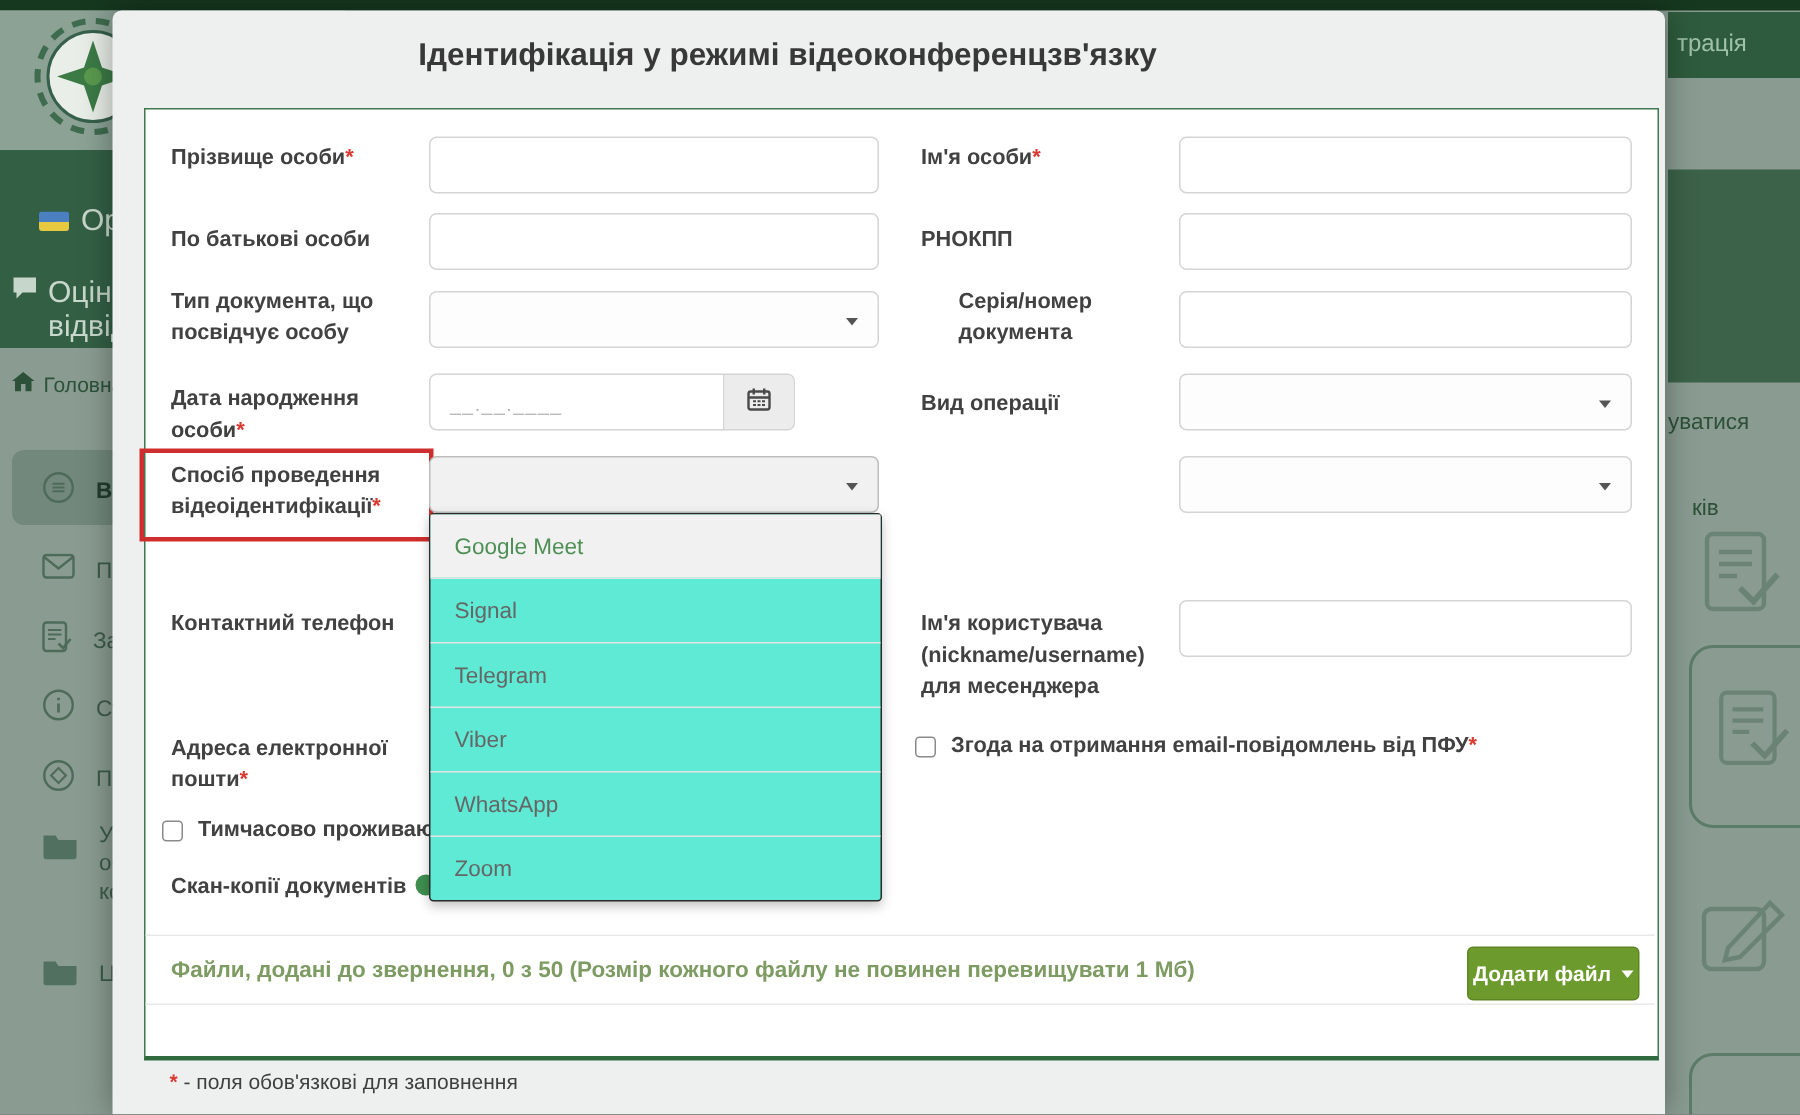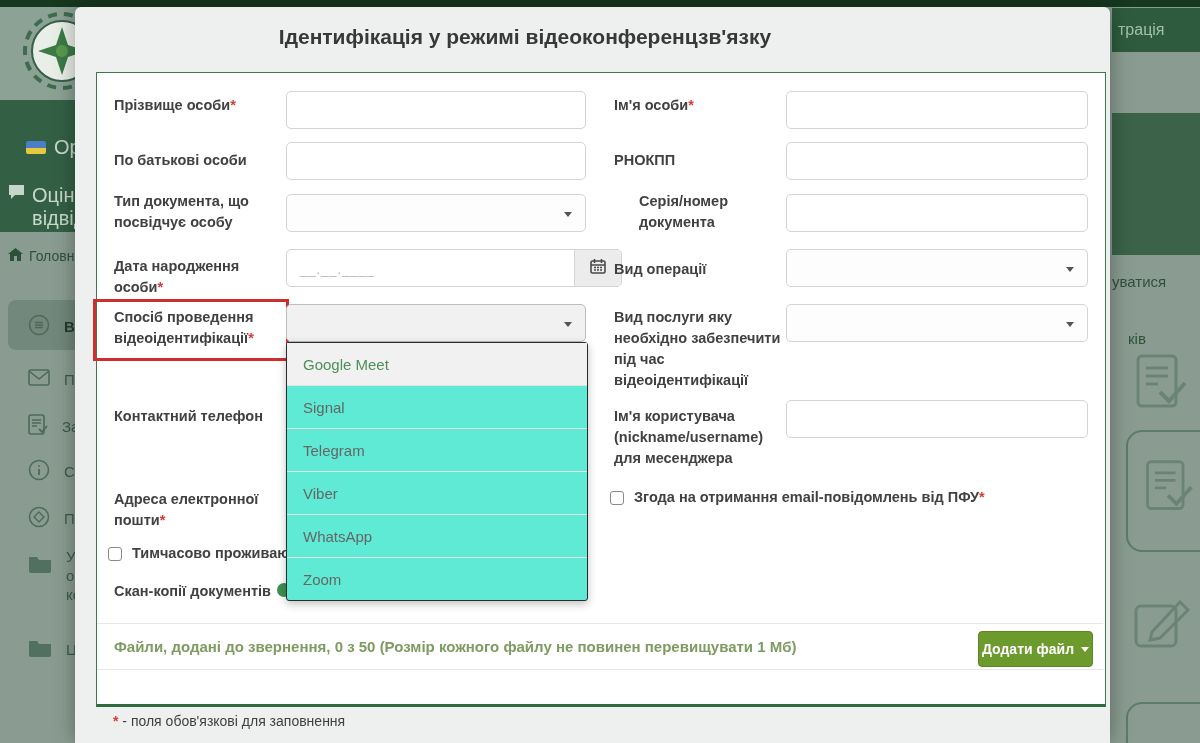--- a/index.html
+++ b/index.html
@@ -230,21 +230,21 @@
       <div class="abs lbl" style="left:17px;top:118px;width:165px;">Тип документа, що посвідчує особу</div>
       <div class="abs sel" style="left:189px;top:121px;width:300px;">
         <span class="caret"></span>
       </div>
       <div class="abs lbl" style="left:542px;top:118px;width:168px;">Серія/номер документа</div>
       <div class="abs inp" style="left:689px;top:121px;width:302px;"></div>
 
       <div class="abs lbl" style="left:17px;top:183px;width:165px;">
         <span>Дата народження особи</span><span class="req">*</span>
       </div>
-      <div class="abs inp" style="left:189px;top:176px;width:336px;">
+      <div class="abs inp" style="left:189px;top:176px;width:244px;">
         <span class="date-ph">__.__.____</span>
         <span class="date-addon">
           <span>
             <svg width="16" height="16" viewBox="0 0 16 16">
                 <rect x="1" y="3" width="14" height="12" rx="1.5" fill="none" stroke="#4a4a4a" stroke-width="1.6"></rect>
                 <path d="M4.5 1v4M11.5 1v4M1 7h14" stroke="#4a4a4a" stroke-width="1.6"></path>
                 <path d="M4 9.5h2M7 9.5h2M10 9.5h2M4 12h2M7 12h2M10 12h2" stroke="#4a4a4a" stroke-width="1.4"></path>
               </svg>
           </span>
         </span>
@@ -254,21 +254,20 @@
         <span class="caret"></span>
       </div>
 
       <div class="abs hl-box"></div>
       <div class="abs lbl" style="left:17px;top:234px;width:160px;">
         <span>Спосіб проведення відеоідентифікації</span><span class="req">*</span>
       </div>
       <div class="abs sel sel-gray" style="left:189px;top:231px;width:300px;">
         <span class="caret"></span>
       </div>
-      <div class="abs lbl" style="left:517px;top:234px;width:168px;">Вид послуги яку необхідно забезпечити під час відеоідентифікації</div>
       <div class="abs sel" style="left:689px;top:231px;width:302px;">
         <span class="caret"></span>
       </div>
 
       <div class="abs lbl" style="left:17px;top:333px;width:165px;">Контактний телефон</div>
       <div class="abs inp" style="left:189px;top:327px;width:300px;z-index:1;"></div>
       <div class="abs lbl" style="left:17px;top:416px;width:165px;">
         <span>Адреса електронної пошти</span><span class="req">*</span>
       </div>
       <div class="abs inp" style="left:189px;top:408px;width:300px;z-index:1;"></div>

